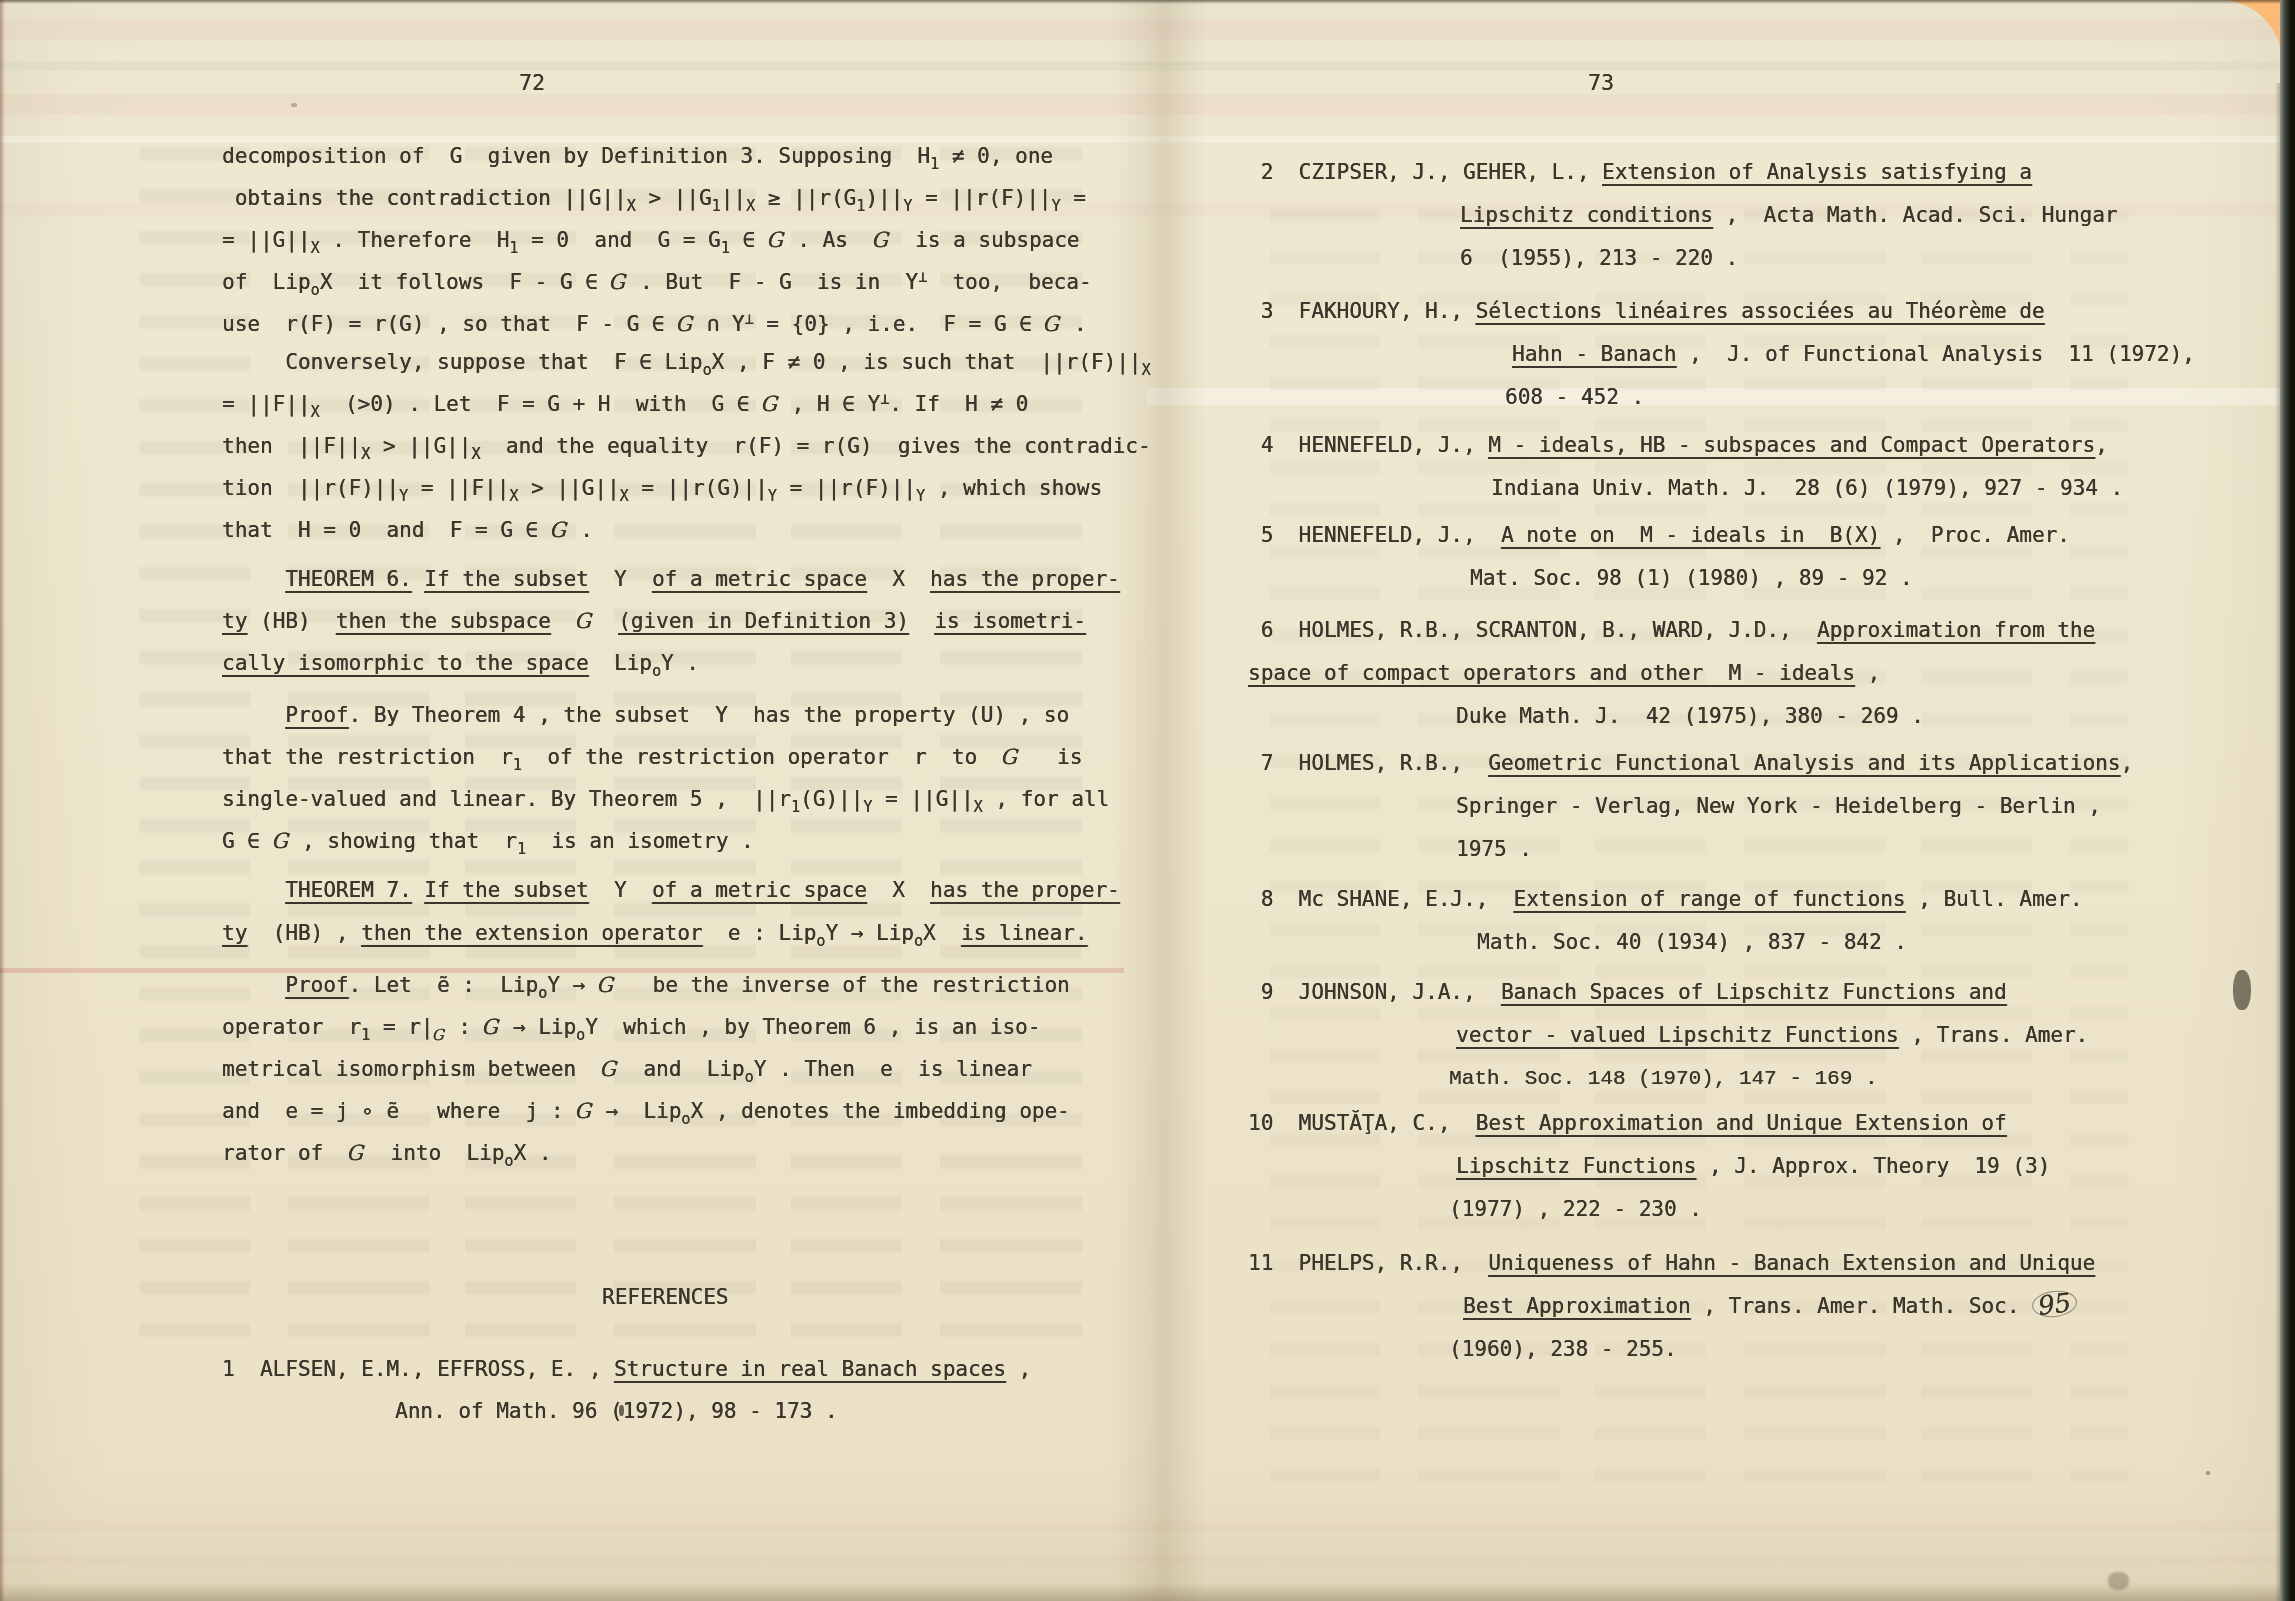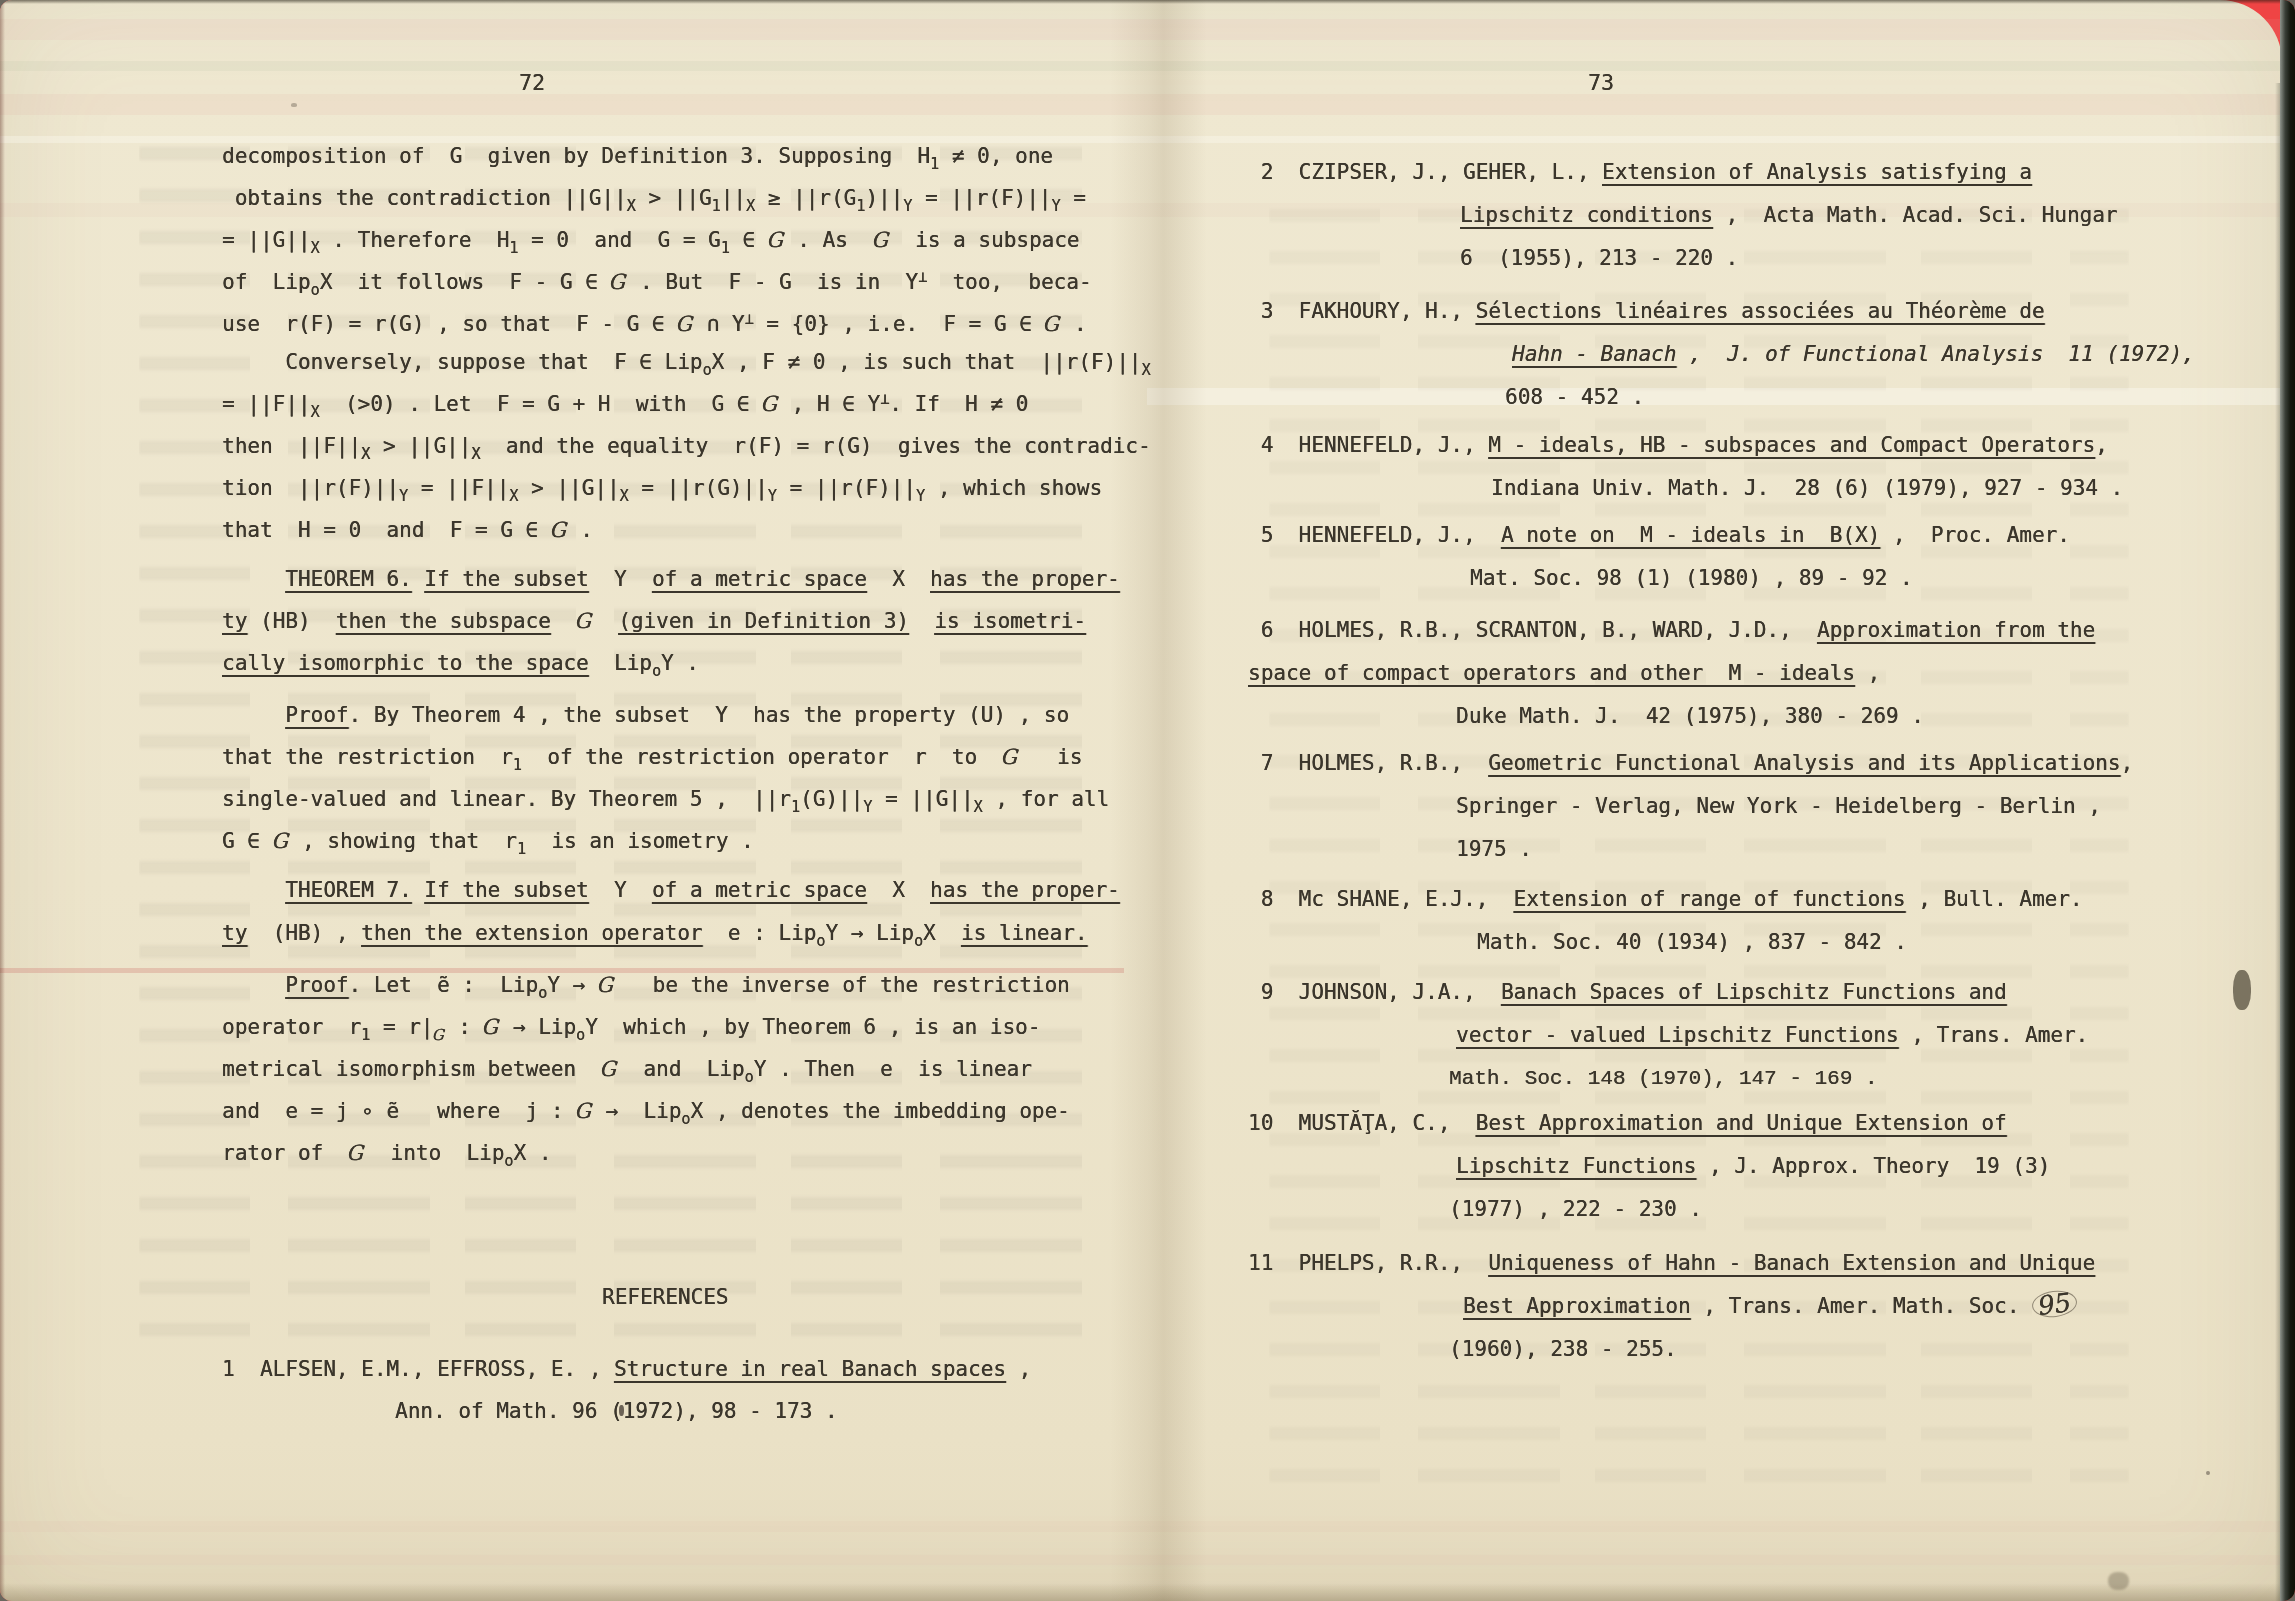--- a/index.html
+++ b/index.html
@@ -1,17 +1,17 @@
 <!DOCTYPE html>
 <html style="font-size:11px"><head>
 <meta charset="utf-8">
 <style>
   html,body{margin:0;padding:0;background:#6b675e;}
-  #stage{position:relative;width:2295px;height:1601px;overflow:hidden;background:#ef4444;
-         font-family:"DejaVu Sans Mono","DejaVu Sans",monospace;border-radius:12px;}
+  #stage{position:relative;width:2295px;height:1601px;overflow:hidden;background:#fdba74;
+         font-family:"DejaVu Sans Mono","DejaVu Sans",monospace;}
   
   #paper{position:absolute;left:0;top:0;right:13px;bottom:0;background:
      linear-gradient(180deg,#f2ecd6 0,#efe8d1 83px,#ede5cc 55%,#eae1c6 90%,#e6dcc0 100%);
      border-top-right-radius:62px;}
   #paper::after{content:"";position:absolute;inset:0;border-top-right-radius:62px;
      box-shadow:inset 0 0 111px rgba(130,105,65,.14);}
   
   #right-edge{position:absolute;top:0;right:0;width:14.6px;height:100%;
      background:linear-gradient(90deg,#8f948c 0,#3a3f37 35%,#15180f 70%,#101208 100%);}
   #right-edge-soft{position:absolute;top:83px;right:13px;width:7px;height:1518px;
@@ -124,21 +124,21 @@
   <div class="page" id="page-right">
     <div class="pagenum" style="left:441px;top:72px;text-align:right;">73</div>
     <div id="right-refs">
         <div class="block" style="top: 151px; left: 101px; line-height: 43px;">
           <div class="tline"> 2  CZIPSER, J., GEHER, L., <span class="u">Extension of Analysis satisfying a</span></div>
           <div class="tline" style="margin-left: 212px;"><span class="u">Lipschitz conditions</span> ,  Acta Math. Acad. Sci. Hungar</div>
           <div class="tline" style="margin-left: 212px;">6  (1955), 213 - 220 .</div>
         </div>
         <div class="block" style="top: 290px; left: 101px; line-height: 43px;">
           <div class="tline"> 3  FAKHOURY, H., <span class="u">Sélections linéaires associées au Théorème de</span></div>
-          <div class="tline" style="margin-left: 264px; font-style: italic;"><span class="u">Hahn - Banach</span> ,  J. of Functional Analysis  11 (1972),</div>
+          <div class="tline" style="margin-left: 264px;"><span class="u">Hahn - Banach</span> ,  J. of Functional Analysis  11 (1972),</div>
           <div class="tline" style="margin-left: 257px;">608 - 452 .</div>
         </div>
         <div class="block" style="top: 424px; left: 101px; line-height: 43px;">
           <div class="tline"> 4  HENNEFELD, J., <span class="u">M - ideals, HB - subspaces and Compact Operators</span>,</div>
           <div class="tline" style="margin-left: 243px;">Indiana Univ. Math. J.  28 (6) (1979), 927 - 934 .</div>
         </div>
         <div class="block" style="top: 514px; left: 101px; line-height: 43px;">
           <div class="tline"> 5  HENNEFELD, J.,  <span class="u">A note on  M - ideals in  B(X)</span> ,  Proc. Amer.</div>
           <div class="tline" style="margin-left: 222px;">Mat. Soc. 98 (1) (1980) , 89 - 92 .</div>
         </div>

